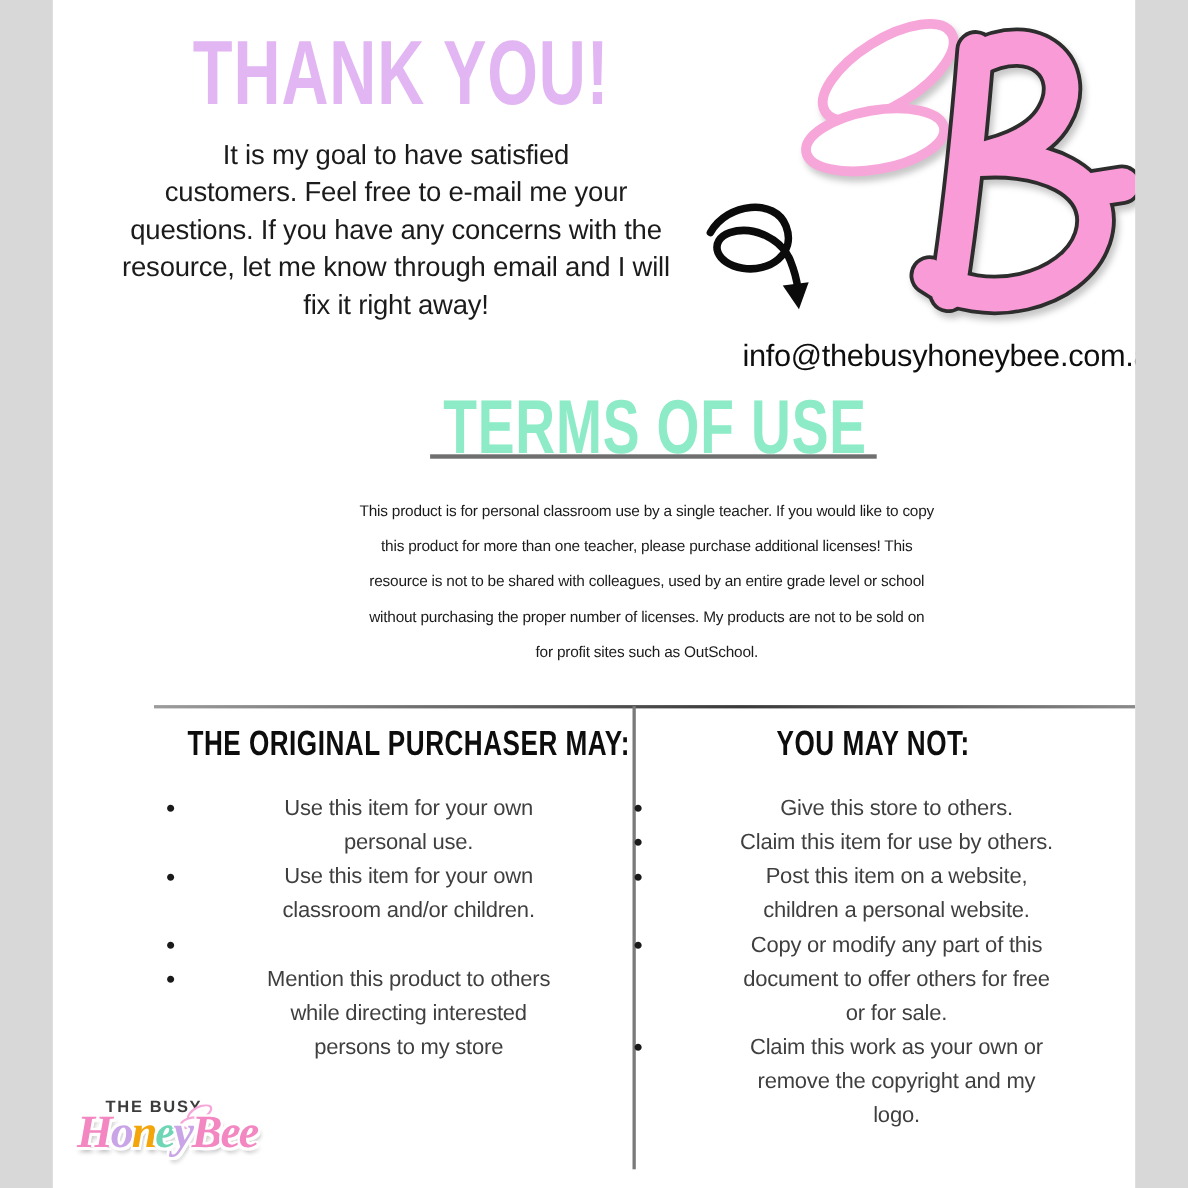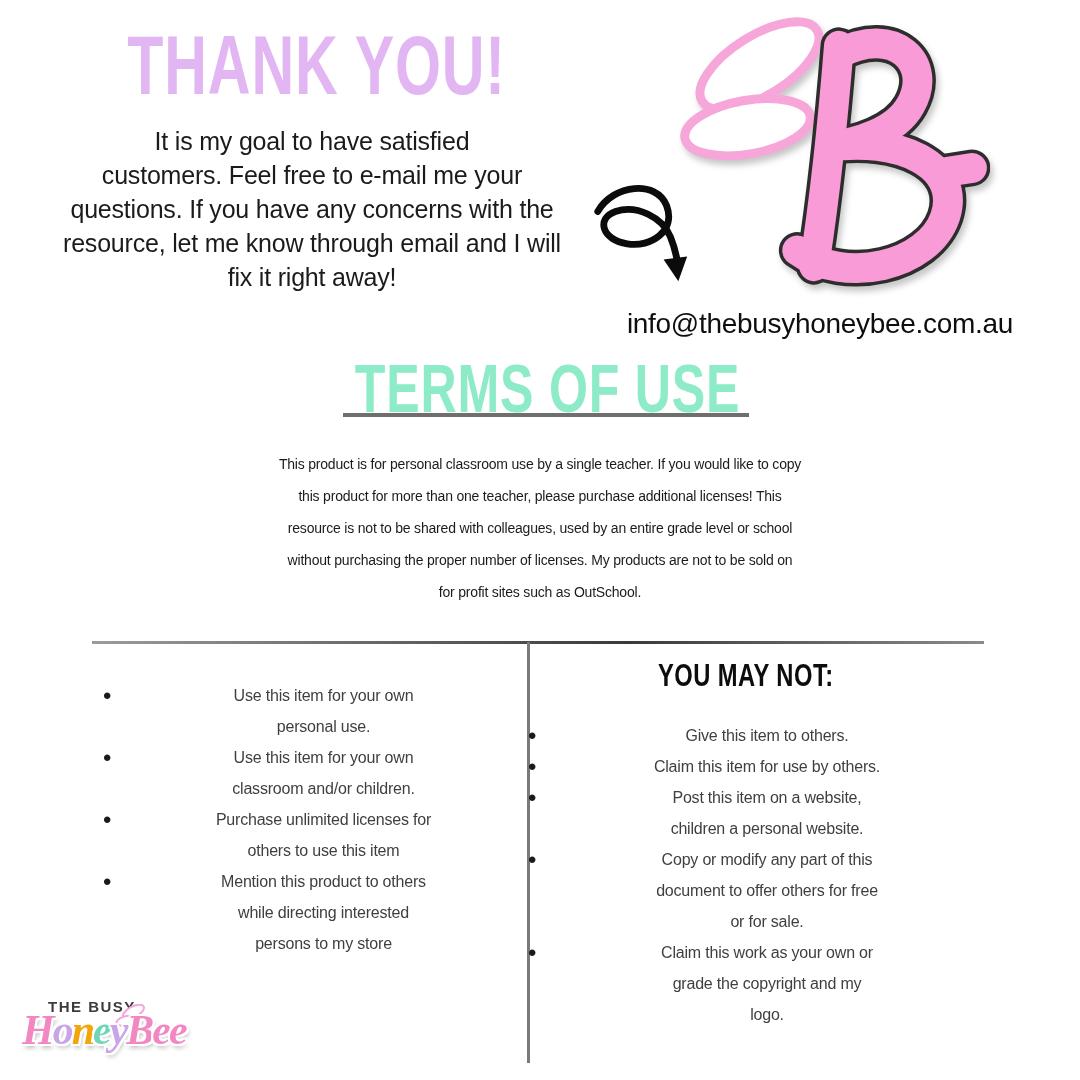--- a/index.html
+++ b/index.html
@@ -12,21 +12,21 @@
     --text-gray:#3f3f3f;
     --logo-pink:#f287c2;
     --logo-lavender:#c9a5e8;
     --logo-orange:#f3a50c;
     --logo-mint:#6fd6b5;
     --logo-dark:#3c3c3c;
   }
   *{margin:0;padding:0;box-sizing:border-box;}
   html,body{background:#d8d8d8;}
   body{font-family:"Liberation Sans",sans-serif;}
-  #page{position:relative;width:1080px;height:1080px;background:#ffffff;overflow:hidden;margin:0 auto;}
+  #page{position:relative;width:984px;height:1080px;background:#ffffff;overflow:hidden;margin:0 auto;}
 
   .abs{position:absolute;}
 
   
   .display-condensed{display:inline-block;font-weight:bold;white-space:nowrap;}
 
   #thank-title{left:80px;top:18px;width:460px;text-align:center;}
   #thank-title .display-condensed{font-size:74px;letter-spacing:1px;color:var(--accent-purple);transform:scale(.8,1.12);transform-origin:center top;}
 
   #thank-body{left:22px;top:124px;width:580px;text-align:center;font-size:25px;line-height:34px;color:var(--text-dark);white-space:pre-line;letter-spacing:-0.2px;}
@@ -47,21 +47,21 @@
   #divider-mid{left:527px;top:642px;width:3px;height:421px;background:#7a7a7a;}
 
   .column{top:658px;}
   #col-left{left:95px;width:415px;}
   #col-right{left:520px;width:452px;}
   .col-heading{text-align:center;height:40px;}
   .col-heading .display-condensed{font-size:27px;letter-spacing:.5px;color:#0d0d0d;transform:scale(.88,1.18);transform-origin:center top;}
   .bullet-list{margin-top:22px;}
   .bullet-item{display:flex;align-items:flex-start;}
   .bullet-icon{width:42px;padding-left:8px;font-size:24px;line-height:31px;color:#1a1a1a;}
-  .bullet-text{flex:1;text-align:center;font-size:16px;line-height:31px;color:var(--text-gray);white-space:pre-line;letter-spacing:-0.2px;}
+  .bullet-text{flex:1;text-align:center;font-size:20px;line-height:31px;color:var(--text-gray);white-space:pre-line;letter-spacing:-0.2px;}
 
   #brand{left:18px;top:996px;width:230px;height:84px;}
   #brand-top{position:absolute;left:30px;top:2px;font-size:15px;font-weight:bold;letter-spacing:1.5px;color:var(--logo-dark);}
   #brand-wings{position:absolute;left:95px;top:8px;}
   #brand-script{position:absolute;left:4px;top:10px;font-family:Liberation Serif, serif;font-style:italic;font-weight:bold;font-size:42px;letter-spacing:-2px;white-space:nowrap;
     text-shadow:-2px -2px 0 #fff,2px -2px 0 #fff,-2px 2px 0 #fff,2px 2px 0 #fff,-2px 0 0 #fff,2px 0 0 #fff,0 -2px 0 #fff,0 2px 0 #fff,2px 4px 4px rgba(0,0,0,.28);}
   .lp{color:var(--logo-pink);} .ll{color:var(--logo-lavender);} .lo{color:var(--logo-orange);} .lm{color:var(--logo-mint);}
 </style>
 </head>
 <body>
@@ -108,73 +108,74 @@
   <div class="abs" id="terms-body">This product is for personal classroom use by a single teacher. If you would like to copy
 this product for more than one teacher, please purchase additional licenses! This
 resource is not to be shared with colleagues, used by an entire grade level or school
 without purchasing the proper number of licenses. My products are not to be sold on
 for profit sites such as OutSchool.</div>
 
   <div class="abs" id="divider-top"></div>
   <div class="abs" id="divider-mid"></div>
 
   <div class="abs column" id="col-left">
+    <div class="col-heading">
+      <span class="display-condensed">THE ORIGINAL PURCHASER MAY:</span>
+    </div>
     <div class="bullet-list">
       <div class="bullet-item">
         <span class="bullet-icon">•</span>
         <span class="bullet-text">Use this item for your own
 personal use.</span>
       </div>
       <div class="bullet-item">
         <span class="bullet-icon">•</span>
         <span class="bullet-text">Use this item for your own
 classroom and/or children.</span>
       </div>
       <div class="bullet-item">
         <span class="bullet-icon">•</span>
-        <span class="bullet-text">Purchase unlimited licenses for
-others to use this item</span>
       </div>
       <div class="bullet-item">
         <span class="bullet-icon">•</span>
         <span class="bullet-text">Mention this product to others
 while directing interested
 persons to my store</span>
       </div>
     </div>
   </div>
 
   <div class="abs column" id="col-right">
     <div class="col-heading">
       <span class="display-condensed">YOU MAY NOT:</span>
     </div>
     <div class="bullet-list">
       <div class="bullet-item">
         <span class="bullet-icon">•</span>
-        <span class="bullet-text">Give this item to others.</span>
+        <span class="bullet-text">Give this store to others.</span>
       </div>
       <div class="bullet-item">
         <span class="bullet-icon">•</span>
         <span class="bullet-text">Claim this item for use by others.</span>
       </div>
       <div class="bullet-item">
         <span class="bullet-icon">•</span>
         <span class="bullet-text">Post this item on a website,
 children a personal website.</span>
       </div>
       <div class="bullet-item">
         <span class="bullet-icon">•</span>
         <span class="bullet-text">Copy or modify any part of this
 document to offer others for free
 or for sale.</span>
       </div>
       <div class="bullet-item">
         <span class="bullet-icon">•</span>
         <span class="bullet-text">Claim this work as your own or
-grade the copyright and my
+remove the copyright and my
 logo.</span>
       </div>
     </div>
   </div>
 
   <div class="abs" id="brand">
     <span id="brand-top">THE BUSY</span>
     <svg id="brand-wings" width="34" height="24" viewBox="0 0 50 34">
       <ellipse cx="30" cy="11" rx="17" ry="8" transform="rotate(-28 30 11)" style="fill:#ffffff;stroke:var(--wing-pink);stroke-width:3"></ellipse>
       <ellipse cx="21" cy="24" rx="16" ry="7" transform="rotate(-10 21 24)" style="fill:#ffffff;stroke:var(--wing-pink);stroke-width:3"></ellipse>

